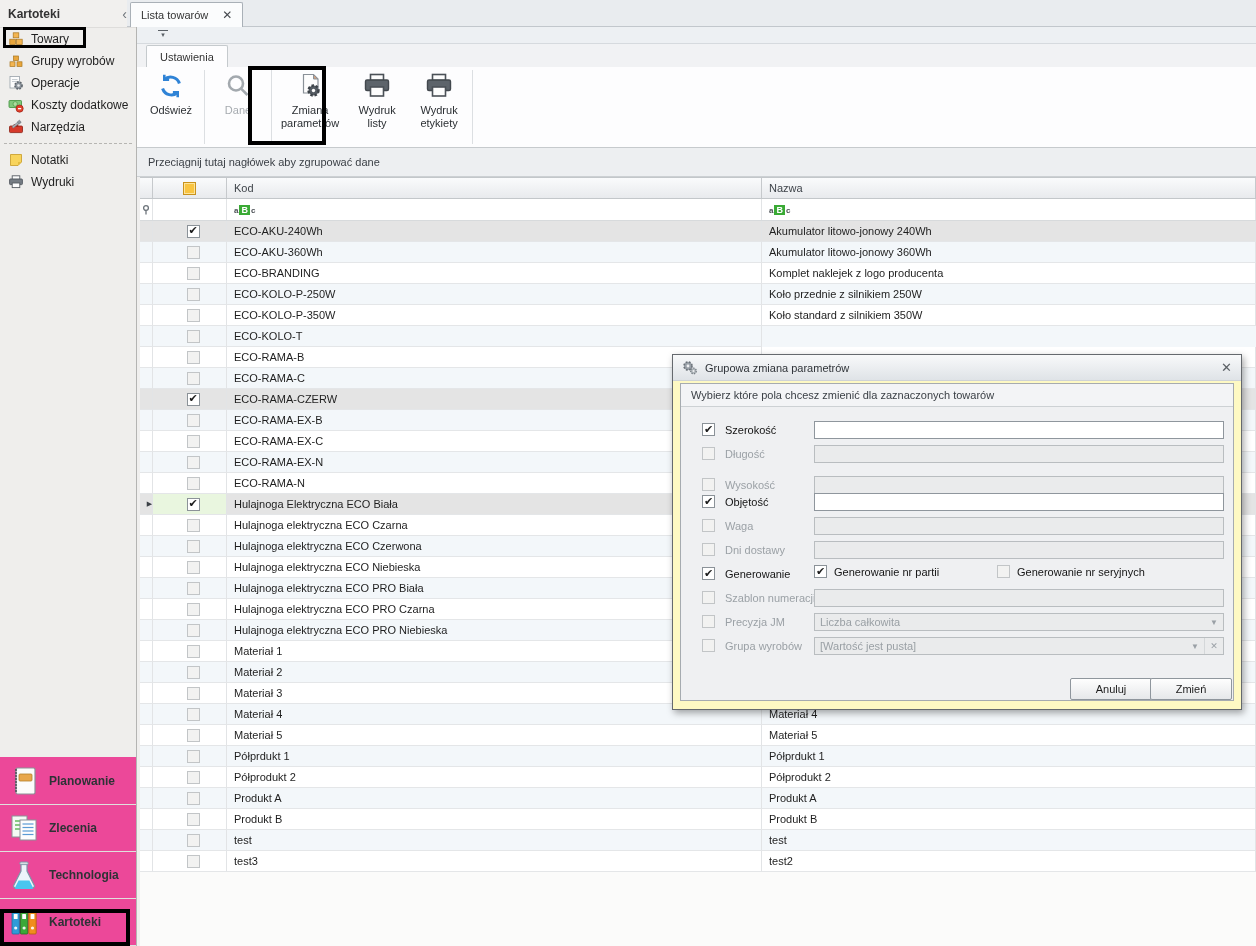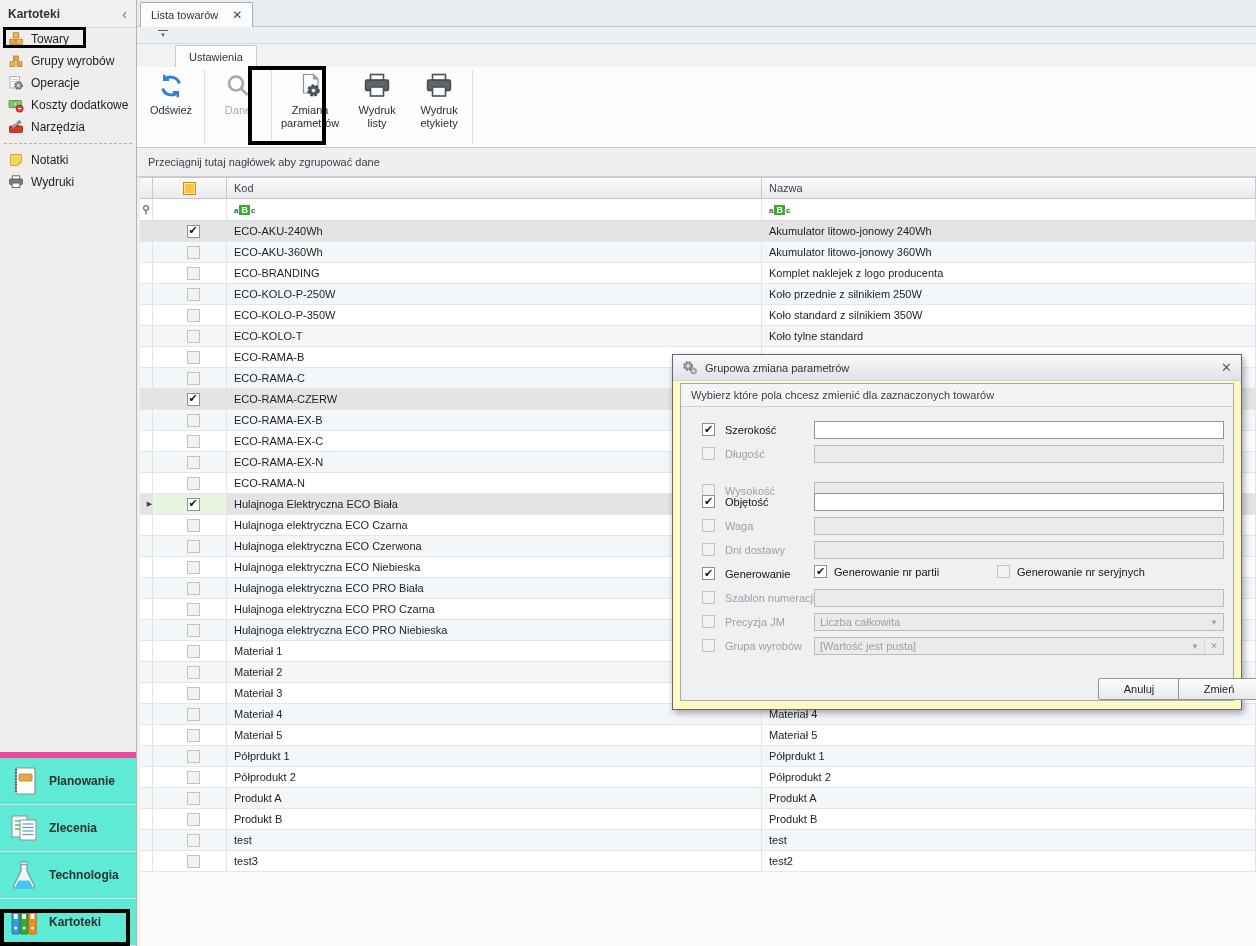--- a/index.html
+++ b/index.html
@@ -9,40 +9,40 @@
   .icon svg{display:block;width:100%;height:100%;}
 
   
   #sidebar{position:absolute;left:0;top:0;width:137px;height:946px;background:#efeeec;border-right:1px solid #b4b4b2;box-sizing:border-box;}
   .sb-caption{height:27px;display:flex;align-items:center;justify-content:space-between;padding:0 9px 0 8px;
               font-weight:bold;font-size:12px;color:#333;background:#f1f0ee;border-bottom:1px solid #dedddb;}
   .sb-chevron{color:#6d747b;font-size:14px;font-weight:normal;}
   .sb-item{height:22px;display:flex;align-items:center;gap:7px;padding-left:8px;font-size:12px;color:#1f1f1f;cursor:default;}
   .sb-item .icon{width:16px;height:16px;}
   .sb-sep{border-top:1px dashed #b6b5b2;margin:5px 4px;}
-  .sb-bottom{position:absolute;left:0;right:0;bottom:0;height:188px;border-top:6px solid #ec4899;background:#5eead4;}
+  .sb-bottom{position:absolute;left:0;right:0;bottom:0;height:188px;border-top:1px solid #ec4899;background:#ec4899;}
   .nav-item{height:47px;display:flex;align-items:center;gap:9px;padding-left:8px;border-bottom:1px solid #e0dfdd;box-sizing:border-box;}
   .nav-item .icon{width:32px;height:32px;}
   .nav-label{font-weight:bold;font-size:12px;color:#2e3236;}
 
   
-  #tabbar{position:absolute;left:137px;right:0;top:0;height:27px;background:#e9ecef;border-bottom:1px solid #c2c7cc;box-sizing:border-box;}
+  #tabbar{position:absolute;left:127px;right:0;top:0;height:27px;background:#e9ecef;border-bottom:1px solid #c2c7cc;box-sizing:border-box;}
   .tab{position:absolute;left:3px;top:2px;height:25px;background:#fbfcfd;border:1px solid #a9b0b7;border-bottom:none;
        border-radius:2px 2px 0 0;display:flex;align-items:center;gap:14px;padding:0 10px;color:#333;box-sizing:border-box;}
   .tab-close{font-weight:bold;color:#45494e;font-size:12px;}
 
   #qat{position:absolute;left:137px;right:0;top:27px;height:17px;background:#edf0f3;border-bottom:1px solid #d6dade;box-sizing:border-box;}
   .qat-glyph{position:absolute;left:21px;top:3px;width:10px;text-align:center;color:#5a6066;}
   .qat-glyph .bar{display:block;border-top:1px solid #5a6066;margin-bottom:0px;}
   .qat-glyph .arr{display:block;font-size:7px;line-height:7px;}
 
   
   #ribbontabs{position:absolute;left:137px;right:0;top:44px;height:23px;background:#f1f2f4;}
   .ribbon-tab{position:absolute;left:9px;top:1px;height:22px;padding:0 13px;background:#fdfdfe;border:1px solid #c5cacd;border-bottom:none;
-              border-radius:2px 2px 0 0;display:flex;align-items:center;color:#333;box-sizing:border-box;margin-left:29px;}
+              border-radius:2px 2px 0 0;display:flex;align-items:center;color:#333;box-sizing:border-box;}
   #ribbon{position:absolute;left:137px;right:0;top:67px;height:81px;background:#fdfdfe;border-bottom:1px solid #c6cacd;
           display:flex;align-items:stretch;padding-left:3px;box-sizing:border-box;}
   .rbtn{min-width:48px;padding:5px 7px 0;display:flex;flex-direction:column;align-items:center;gap:4px;}
   .rbtn .icon{width:28px;height:28px;}
   .rlabel{text-align:center;white-space:pre-line;line-height:13px;color:#2b2f33;}
   .rbtn.disabled .rlabel{color:#a6abb0;}
   .rsep{width:1px;background:#dcdfe2;margin:3px 2px;}
 
   #groupbar{position:absolute;left:137px;right:0;top:148px;height:29px;background:#edeff1;border-bottom:1px solid #ccd0d3;
             display:flex;align-items:center;padding-left:11px;color:#3c4147;box-sizing:border-box;}
@@ -86,21 +86,21 @@
   .dlg-cb{position:absolute;left:21px;top:2px;}
   .dlg-label{position:absolute;left:44px;top:3px;color:#141414;}
   .dlg-label.dis{color:#9ba1a6;}
   .dlg-field{position:absolute;left:133px;top:0;width:410px;height:18px;box-sizing:border-box;border:1px solid #8f969d;background:#fff;
              display:flex;align-items:center;padding-left:5px;color:#141414;}
   .dlg-field.dis{border-color:#b9bdc0;background:#eaebec;color:#9aa0a5;}
   .drop-btn{margin-left:auto;width:18px;height:16px;display:flex;align-items:center;justify-content:center;color:#9aa0a6;font-size:8px;}
   .clear-btn{width:18px;height:16px;display:flex;align-items:center;justify-content:center;color:#9aa0a6;font-size:9px;border-left:1px solid #d4d7d9;}
   .dlg-opt{position:absolute;top:0;display:flex;align-items:center;gap:7px;color:#141414;}
   .dlg-btn{position:absolute;width:82px;height:22px;border:1px solid #8f969d;border-radius:2px;box-sizing:border-box;
-           background:linear-gradient(#fefefe,#e6e8ea);display:flex;align-items:center;justify-content:center;color:#1d1d1d;margin-left:28px;}
+           background:linear-gradient(#fefefe,#e6e8ea);display:flex;align-items:center;justify-content:center;color:#1d1d1d;}
 
   
   .ann{position:absolute;border:4px solid #000;box-sizing:border-box;z-index:60;pointer-events:none;}
 </style>
 </head>
 <body>
 
 <div id="sidebar">
   <div class="sb-caption">
     <span>Kartoteki</span>
@@ -423,21 +423,20 @@
         </div>
         <div class="g-cell c-kod">ECO-KOLO-P-350W</div>
         <div class="g-cell c-nazwa">Koło standard z silnikiem 350W</div>
       </div>
       <div class="g-row alt">
         <div class="g-cell c-ind"></div>
         <div class="g-cell c-cb cbcell">
           <span class="cb dim"></span>
         </div>
         <div class="g-cell c-kod">ECO-KOLO-T</div>
-        <div class="g-cell c-nazwa">Koło tylne standard</div>
       </div>
       <div class="g-row">
         <div class="g-cell c-ind"></div>
         <div class="g-cell c-cb cbcell">
           <span class="cb dim"></span>
         </div>
         <div class="g-cell c-kod">ECO-RAMA-B</div>
         <div class="g-cell c-nazwa"></div>
       </div>
       <div class="g-row alt">
@@ -656,21 +655,21 @@
         <div class="dlg-row" style="top: 37px;">
           <span class="cb dlg-cb checked"></span>
           <span class="dlg-label">Szerokość</span>
           <div class="dlg-field"></div>
         </div>
         <div class="dlg-row" style="top: 61px;">
           <span class="cb dlg-cb dim"></span>
           <span class="dlg-label dis">Długość</span>
           <div class="dlg-field dis"></div>
         </div>
-        <div class="dlg-row" style="top: 98px;">
+        <div class="dlg-row" style="top: 92px;">
           <span class="cb dlg-cb dim"></span>
           <span class="dlg-label dis">Wysokość</span>
           <div class="dlg-field dis"></div>
         </div>
         <div class="dlg-row" style="top: 109px;">
           <span class="cb dlg-cb checked"></span>
           <span class="dlg-label">Objętość</span>
           <div class="dlg-field"></div>
         </div>
         <div class="dlg-row" style="top: 133px;">

